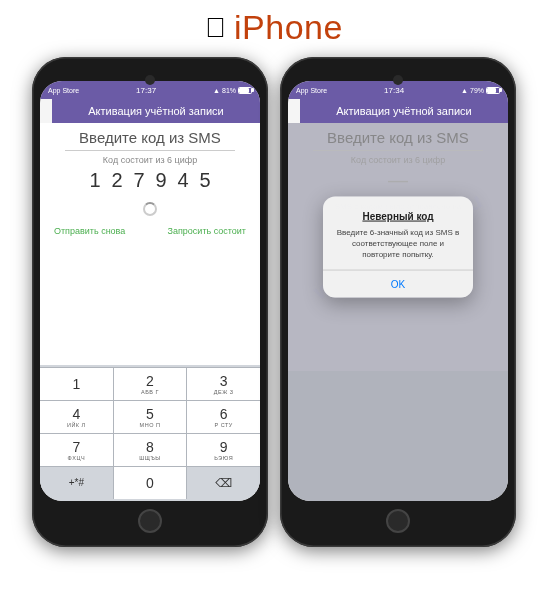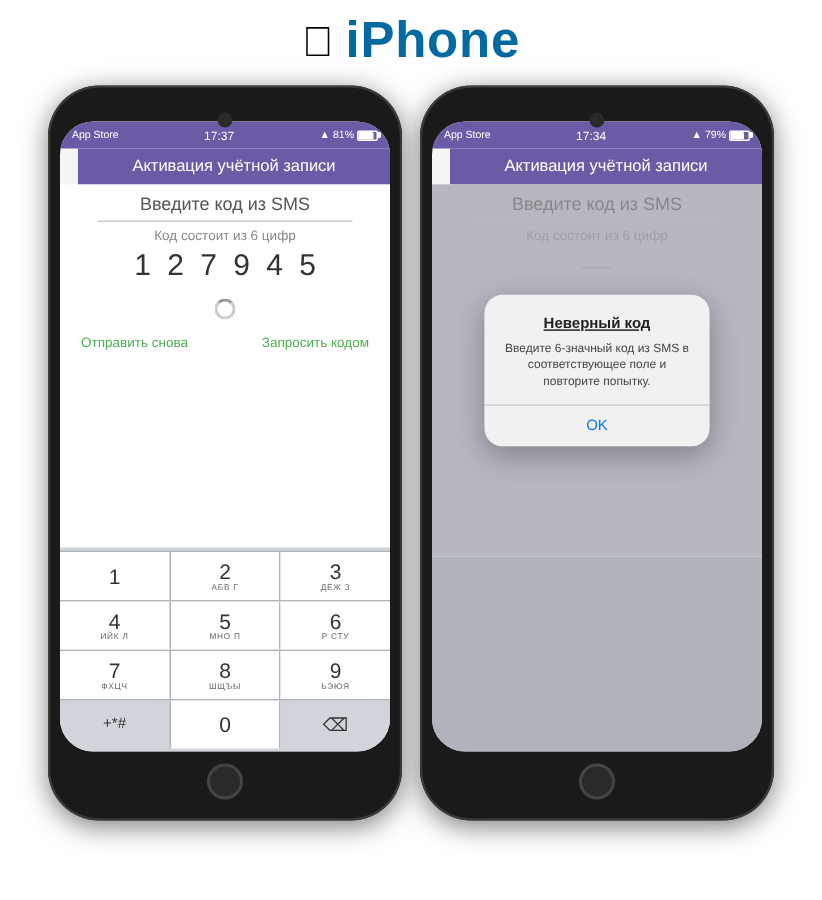--- a/index.html
+++ b/index.html
@@ -19,22 +19,22 @@
       gap: 8px;
       margin-top: 8px;
       margin-bottom: 10px;
     }
     .apple-logo {
       font-size: 28px;
       line-height: 1;
     }
     .iphone-title {
       font-size: 34px;
-      font-weight: 700;
-      color: #0369a1;
+      font-weight: 400;
+      color: #c2410c;
       letter-spacing: 0.5px;
     }
     .phones-row {
       display: flex;
       gap: 12px;
       justify-content: center;
       align-items: flex-start;
     }
     
     .phone {
@@ -123,21 +123,21 @@
     
     .screen-content {
       flex: 1;
       display: flex;
       flex-direction: column;
       align-items: center;
       background: #fff;
       padding: 6px 10px 0;
     }
     .sms-label {
-      font-size: 12px;
+      font-size: 15px;
       color: #555;
       margin-bottom: 4px;
       text-align: center;
     }
     .code-hint {
       font-size: 9px;
       color: #888;
       margin-bottom: 2px;
     }
     .code-digits {
@@ -325,21 +325,21 @@
           <span class="code-digit">1</span>
           <span class="code-digit">2</span>
           <span class="code-digit">7</span>
           <span class="code-digit">9</span>
           <span class="code-digit">4</span>
           <span class="code-digit">5</span>
         </div>
         <div class="spinner"></div>
         <div class="action-row">
           <span class="action-btn">Отправить снова</span>
-          <span class="action-btn">Запросить кодом</span>
+          <span class="action-btn">Запросить состоит</span>
         </div>
       </div>
 
       <div class="numpad">
         <div class="numpad-row">
           <div class="numpad-key">
             <span class="key-num">1</span>
             <span class="key-sub"></span>
           </div>
           <div class="numpad-key">

